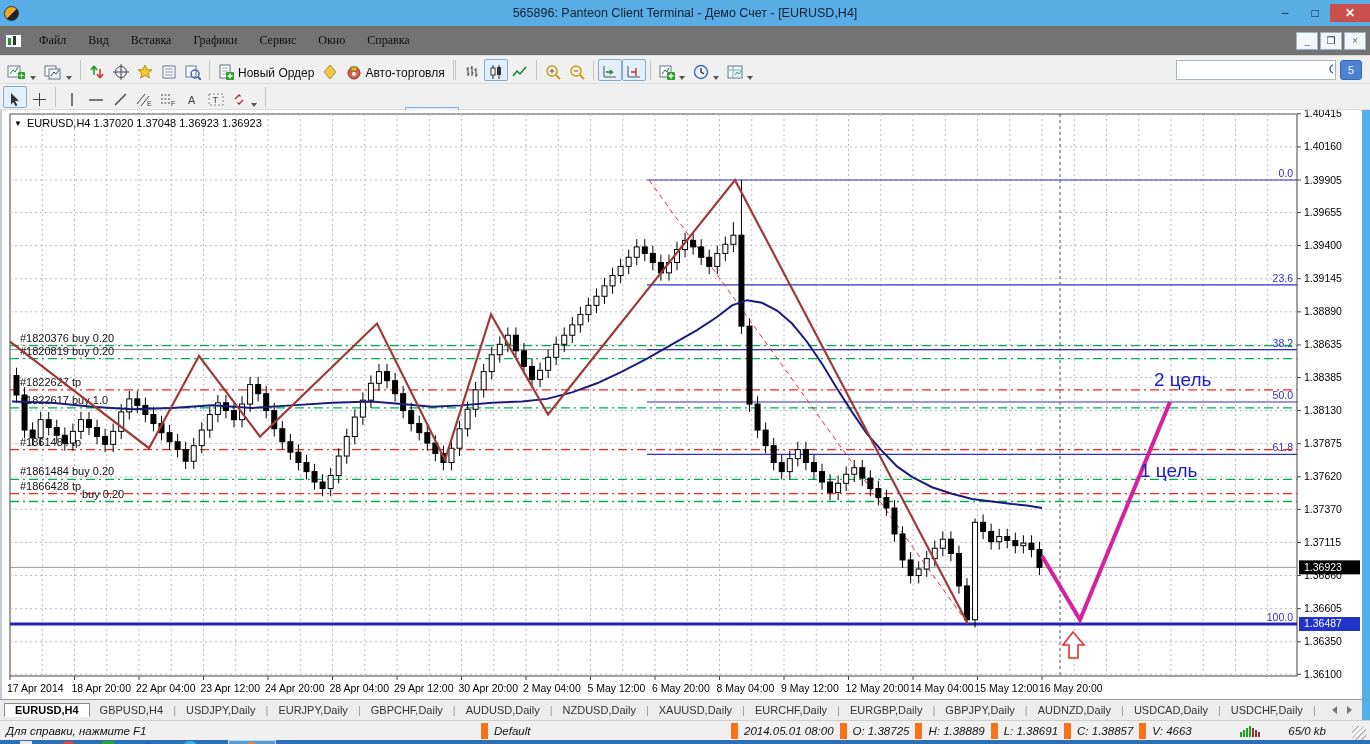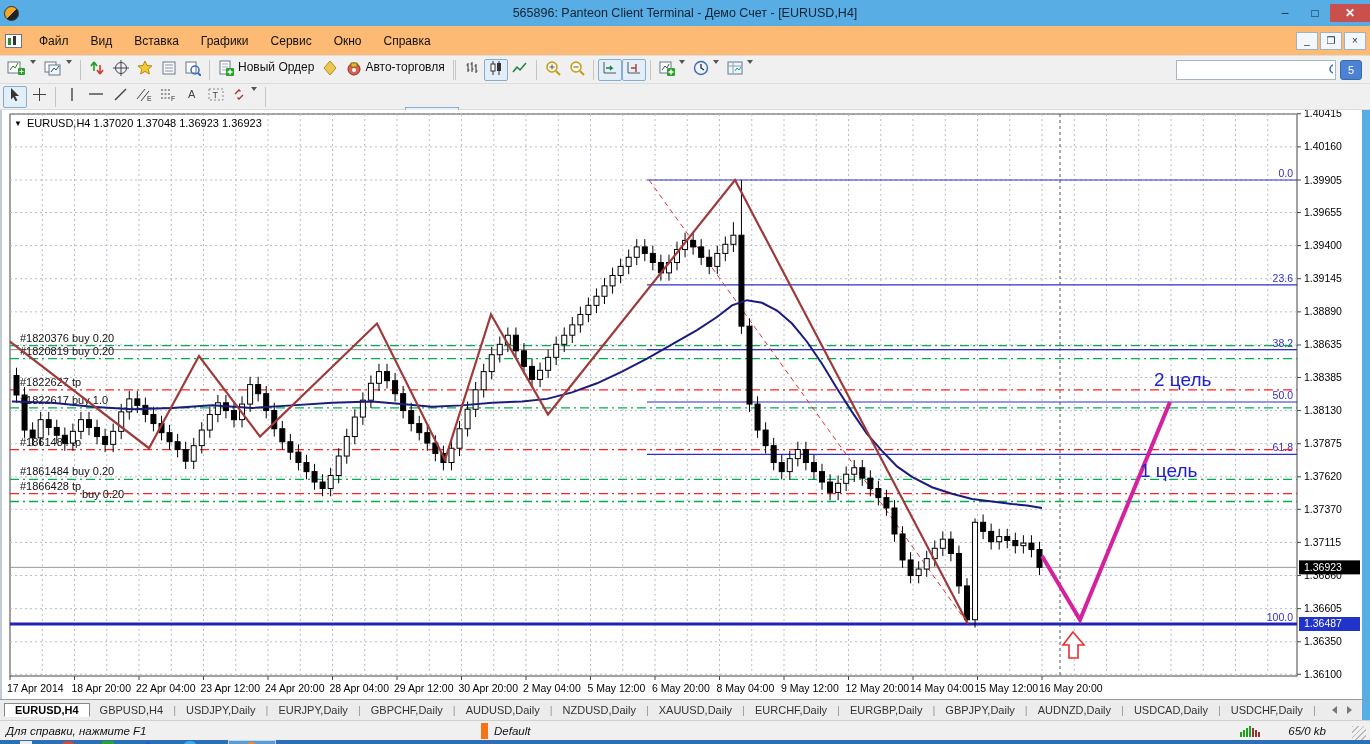--- a/index.html
+++ b/index.html
@@ -11,35 +11,35 @@
   .titlebar { height:26px; background:#58ade4; position:relative; display:flex; align-items:center; }
   .app-logo { width:15px; height:15px; margin-left:4px; border-radius:50%;
     background:linear-gradient(135deg,#f5a623 0 50%,#222 50% 100%); border:1px solid #333; }
   .title-text { position:absolute; left:0; right:0; text-align:center; color:#123; font-size:12.5px; }
   .win-btns { margin-left:auto; display:flex; height:100%; align-items:center; z-index:2; }
   .win-btn { width:30px; height:18px; display:flex; align-items:center; justify-content:center;
     color:#102030; font-size:12px; }
   .win-btn.close { background:#c9504c; color:#fff; width:40px; font-weight:bold; }
 
   
-  .menubar { height:30px; display:flex; align-items:center; background:#fdba74; border-bottom:1px solid #dcdcdc; }
+  .menubar { height:30px; display:flex; align-items:center; background:#737373; border-bottom:1px solid #dcdcdc;font-family:Liberation Serif, serif; }
   .mdi-icon { width:17px; height:14px; margin:0 6px 0 5px; background:#fff; border:1px solid #678; position:relative; }
   .mdi-icon:before { content:""; position:absolute; left:2px; top:3px; width:3px; height:7px; background:#2a8f2a; }
   .mdi-icon:after  { content:""; position:absolute; left:7px; top:1px; width:3px; height:9px; background:#333; }
   .menu-item { padding:4px 11px; color:#111; cursor:default; }
   .child-btns { margin-left:auto; display:flex; gap:2px; margin-right:4px; }
   .child-btn { width:22px; height:18px; border:1px solid #9db3c8; background:#f4f7fa; display:flex;
     align-items:center; justify-content:center; font-size:10px; color:#234; }
 
   
   .toolbar { height:28px; display:flex; align-items:center; background:#f0f0f0;
     border-bottom:1px solid #dcdcdc; padding-left:3px; }
   .toolbar2 { height:26px; }
   .tsep { width:1px; height:20px; background:#c6c6c6; margin:0 4px; }
-  .tbtn { height:22px; min-width:24px; padding:0 3px; display:flex; align-items:flex-start; justify-content:center;
+  .tbtn { height:22px; min-width:24px; padding:0 3px; display:flex; align-items:flex-end; justify-content:center;
     gap:3px; border:1px solid transparent; border-radius:2px; color:#333; }
   .tbtn.sel { border-color:#86aecb; background:#e2eef8; }
   .tbtn .lbl { font-size:12px; color:#111; }
   .drop { width:0; height:0; border-left:3px solid transparent; border-right:3px solid transparent;
     border-top:4px solid #555; margin-left:1px; }
   .tfbtn { height:20px; min-width:27px; display:flex; align-items:center; justify-content:center;
     font-size:10.5px; color:#444; border:1px solid transparent;margin-top:40px; }
   .tfbtn.sel { border-color:#86aecb; background:#e8f1f9; color:#000;padding-left:39px; }
 
   
@@ -842,20 +842,28 @@
       </div>
     <div class="tab-arrows">
       <span class="arr-l"></span>
       <span class="arr-r"></span>
     </div>
   </div>
 
   <div class="statusrow">
     <div class="st-help">Для справки, нажмите F1</div>
     <div class="st-seg st-profile">Default</div>
+    <div style="display:flex;align-items:center;height:100%">
+        <span class="st-seg">2014.05.01 08:00</span>
+        <span class="st-seg">O: 1.38725</span>
+        <span class="st-seg">H: 1.38889</span>
+        <span class="st-seg">L: 1.38691</span>
+        <span class="st-seg">C: 1.38857</span>
+        <span class="st-seg">V: 4663</span>
+      </div>
     <div class="st-right">
       <svg width="22" height="13">
           <rect x="0" y="8" width="2" height="5" fill="#1da11d"></rect>
           <rect x="3" y="6" width="2" height="7" fill="#1da11d"></rect>
           <rect x="6" y="4" width="2" height="9" fill="#1da11d"></rect>
           <rect x="9" y="2" width="2" height="11" fill="#1da11d"></rect>
           <rect x="12" y="4" width="2" height="9" fill="#9e2f2f"></rect>
           <rect x="15" y="6" width="2" height="7" fill="#9e2f2f"></rect>
           <rect x="18" y="8" width="2" height="5" fill="#9e2f2f"></rect>
         </svg>

